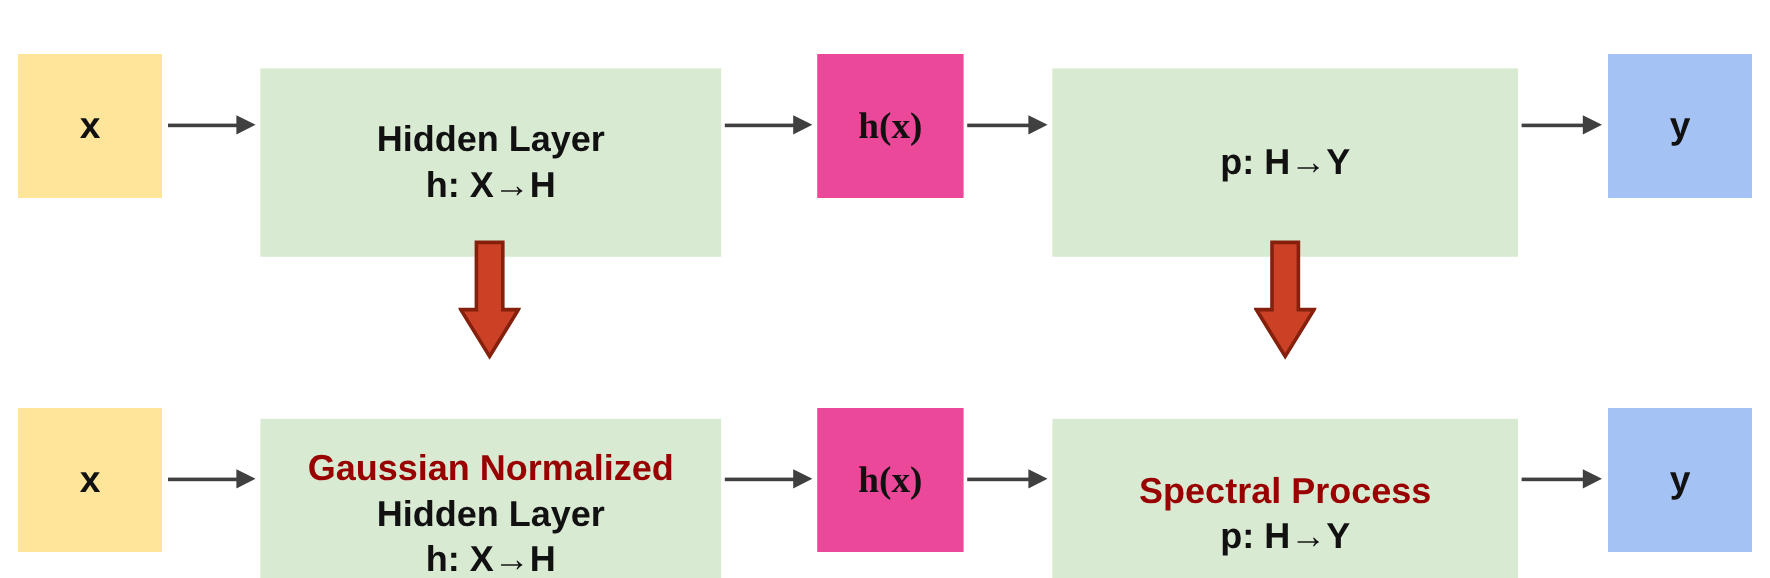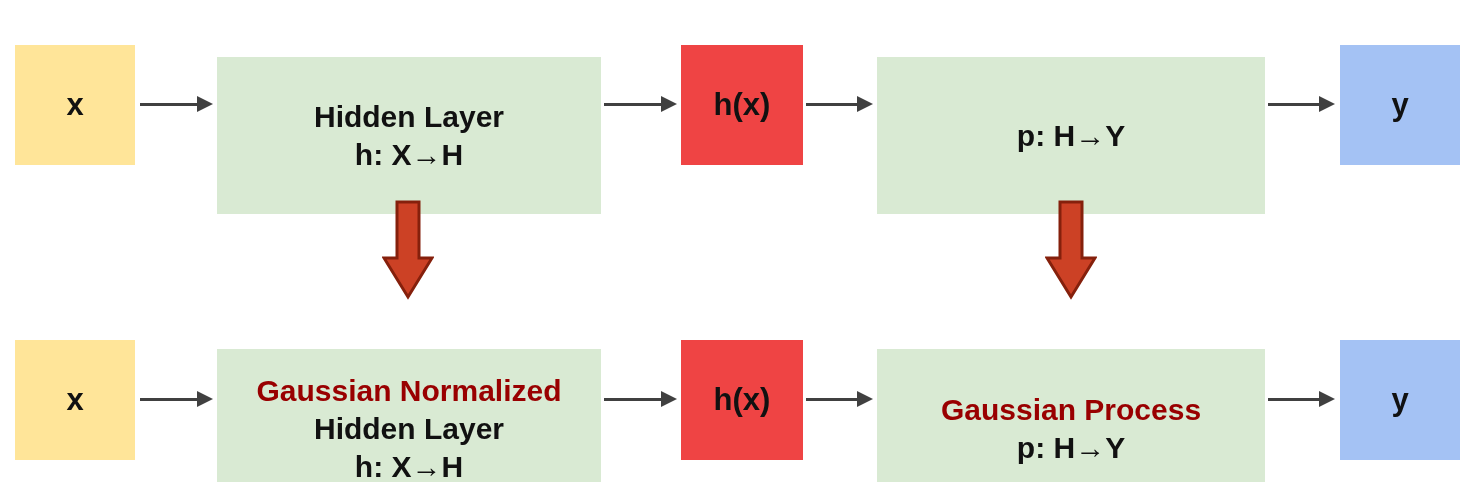--- a/index.html
+++ b/index.html
@@ -25,21 +25,21 @@
     color: #111111;
     text-align: center;
     box-sizing: border-box;
   }
   .small-box {
     width: 122px;
     height: 120px;
     font-size: 31px;
   }
   .yellow { background: #ffe599; }
-  .pink   { background: #ef4444; }
+  .pink   { background: #ec4899; font-family: Liberation Serif, serif; }
   .blue   { background: #a4c2f4; }
   .green  { background: #d9ead3; }
   .layer-box {
     font-size: 30px;
     line-height: 38px;
     margin-top: 29px;
   }
   .mapping { }
   .highlight { color: #990000; }
 
@@ -155,21 +155,21 @@
 
   <div class="h-arrow a2b"></div>
 
   <div class="box small-box pink pos-hx-bot">
     <span>h(x)</span>
   </div>
 
   <div class="h-arrow a3b"></div>
 
   <div class="box green layer-box pos-gp-bot">
-    <span class="highlight">Gaussian Process</span>
+    <span class="highlight">Spectral Process</span>
     <span class="mapping">p: H→Y</span>
   </div>
 
   <div class="h-arrow a4b"></div>
 
   <div class="box small-box blue pos-y-bot">
     <span>y</span>
   </div>
 
 </div>

